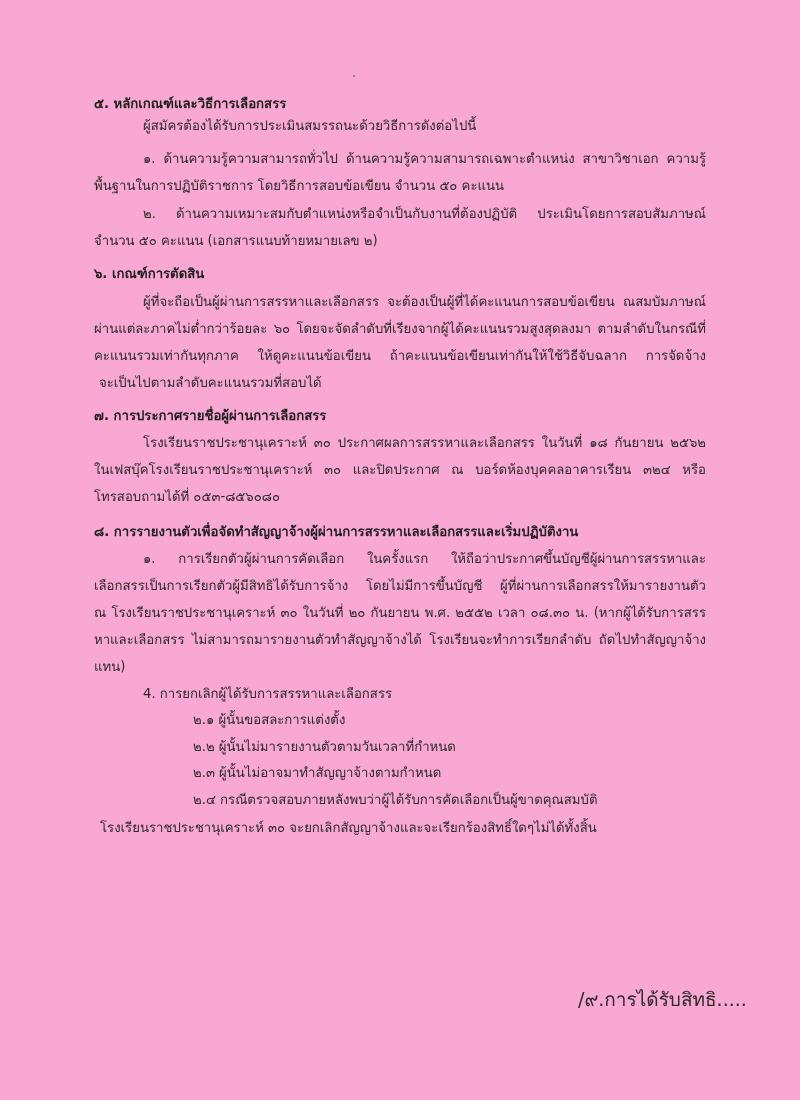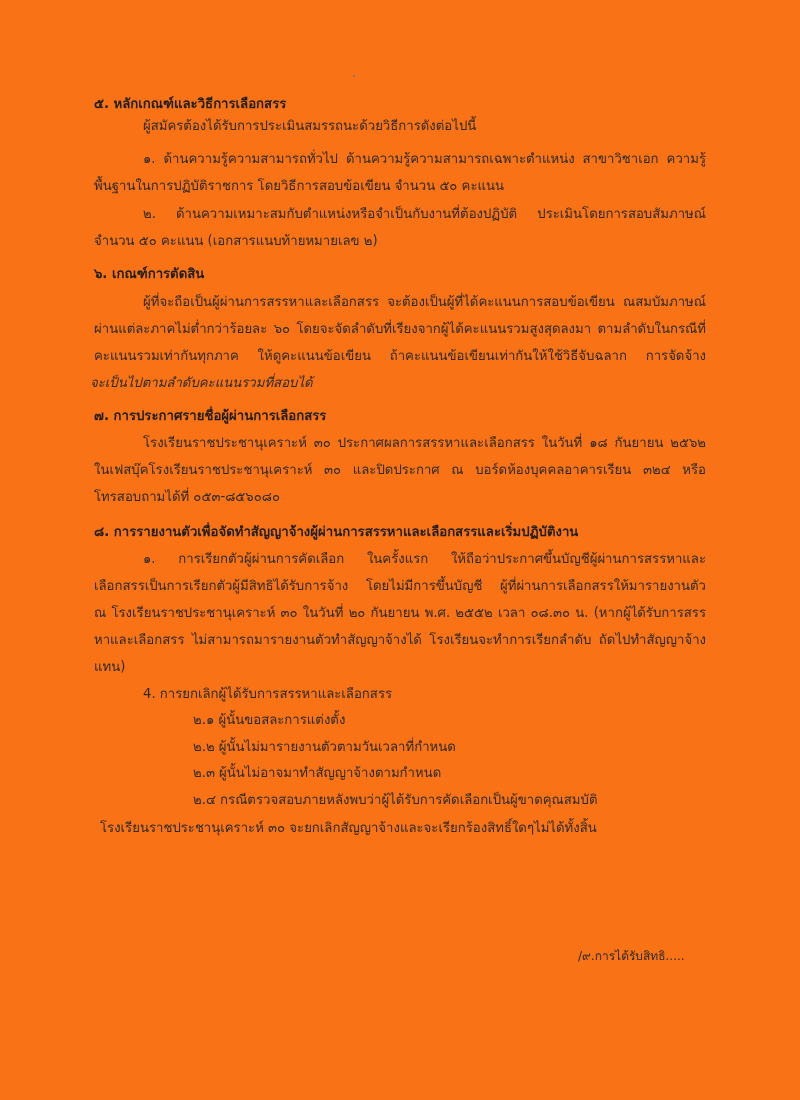--- a/index.html
+++ b/index.html
@@ -12,21 +12,21 @@
       height: 1100px;
       position: relative;
       overflow: hidden;
       font-family: "DejaVu Sans", "Liberation Sans", sans-serif;
       color: #2a2a2a;
     }
     .page {
       position: absolute;
       left: 0; top: 0;
       width: 800px; height: 1100px;
-      background: #f97316;
+      background: #f9a8d4;
     }
     .speck {
       position: absolute;
       left: 353px; top: 75px;
       width: 2px; height: 2px;
       background: #777;
       border-radius: 1px;
     }
     .line {
       position: absolute;
@@ -40,22 +40,22 @@
       text-align: justify;
       text-align-last: justify;
     }
     .heading {
       font-weight: bold;
       color: #1e1e1e;
     }
     .footer-note {
       position: absolute;
       left: 578px;
-      top: 946px;
-      font-size: 12px;
+      top: 989px;
+      font-size: 19px;
       line-height: 20px;
       white-space: nowrap;
       color: #2b2b2b;
     }
   </style>
 </head>
 <body>
 
 <div class="page">
   <div class="speck"></div>
@@ -64,21 +64,21 @@
   <div class="line" style="left:143px; top:116px;">ผู้สมัครต้องได้รับการประเมินสมรรถนะด้วยวิธีการดังต่อไปนี้</div>
   <div class="line justify" style="left:143px; top:149px; width:563px;">๑. ด้านความรู้ความสามารถทั่วไป ด้านความรู้ความสามารถเฉพาะตำแหน่ง สาขาวิชาเอก ความรู้</div>
   <div class="line" style="left:94px; top:176px;text-align:center;">พื้นฐานในการปฏิบัติราชการ โดยวิธีการสอบข้อเขียน จำนวน ๕๐ คะแนน</div>
   <div class="line justify" style="left:143px; top:204px; width:563px;">๒. ด้านความเหมาะสมกับตำแหน่งหรือจำเป็นกับงานที่ต้องปฏิบัติ ประเมินโดยการสอบสัมภาษณ์</div>
   <div class="line" style="left:94px; top:231px;">จำนวน ๕๐ คะแนน (เอกสารแนบท้ายหมายเลข ๒)</div>
 
   <div class="line heading" style="left:94px; top:264px;">๖. เกณฑ์การตัดสิน</div>
   <div class="line justify" style="left:143px; top:292px; width:563px;">ผู้ที่จะถือเป็นผู้ผ่านการสรรหาและเลือกสรร จะต้องเป็นผู้ที่ได้คะแนนการสอบข้อเขียน ณสมบัมภาษณ์</div>
   <div class="line justify" style="left:94px; top:319px;">ผ่านแต่ละภาคไม่ต่ำกว่าร้อยละ ๖๐ โดยจะจัดลำดับที่เรียงจากผู้ได้คะแนนรวมสูงสุดลงมา ตามลำดับในกรณีที่</div>
   <div class="line justify" style="left:94px; top:346px;">คะแนนรวมเท่ากันทุกภาค ให้ดูคะแนนข้อเขียน ถ้าคะแนนข้อเขียนเท่ากันให้ใช้วิธีจับฉลาก การจัดจ้าง</div>
-  <div class="line" style="left:90px; top:373px;font-style:italic;">จะเป็นไปตามลำดับคะแนนรวมที่สอบได้</div>
+  <div class="line" style="left:99px; top:373px;">จะเป็นไปตามลำดับคะแนนรวมที่สอบได้</div>
 
   <div class="line heading" style="left:94px; top:406px;">๗. การประกาศรายชื่อผู้ผ่านการเลือกสรร</div>
   <div class="line justify" style="left:143px; top:433px; width:563px;">โรงเรียนราชประชานุเคราะห์ ๓๐ ประกาศผลการสรรหาและเลือกสรร ในวันที่ ๑๘ กันยายน ๒๕๖๒</div>
   <div class="line justify" style="left:94px; top:460px;">ในเฟสบุ๊คโรงเรียนราชประชานุเคราะห์ ๓๐  และปิดประกาศ ณ บอร์ดห้องบุคคลอาคารเรียน ๓๒๔  หรือ</div>
   <div class="line" style="left:94px; top:487px;">โทรสอบถามได้ที่ ๐๕๓-๘๕๖๐๘๐</div>
 
   <div class="line heading" style="left:94px; top:522px;">๘. การรายงานตัวเพื่อจัดทำสัญญาจ้างผู้ผ่านการสรรหาและเลือกสรรและเริ่มปฏิบัติงาน</div>
   <div class="line justify" style="left:143px; top:549px; width:563px;">๑.     การเรียกตัวผู้ผ่านการคัดเลือก ในครั้งแรก ให้ถือว่าประกาศขึ้นบัญชีผู้ผ่านการสรรหาและ</div>
   <div class="line justify" style="left:94px; top:576px;">เลือกสรรเป็นการเรียกตัวผู้มีสิทธิได้รับการจ้าง โดยไม่มีการขึ้นบัญชี ผู้ที่ผ่านการเลือกสรรให้มารายงานตัว</div>
   <div class="line justify" style="left:94px; top:603px;">ณ โรงเรียนราชประชานุเคราะห์ ๓๐ ในวันที่ ๒๐ กันยายน พ.ศ. ๒๕๕๒ เวลา ๐๘.๓๐ น. (หากผู้ได้รับการสรร</div>

